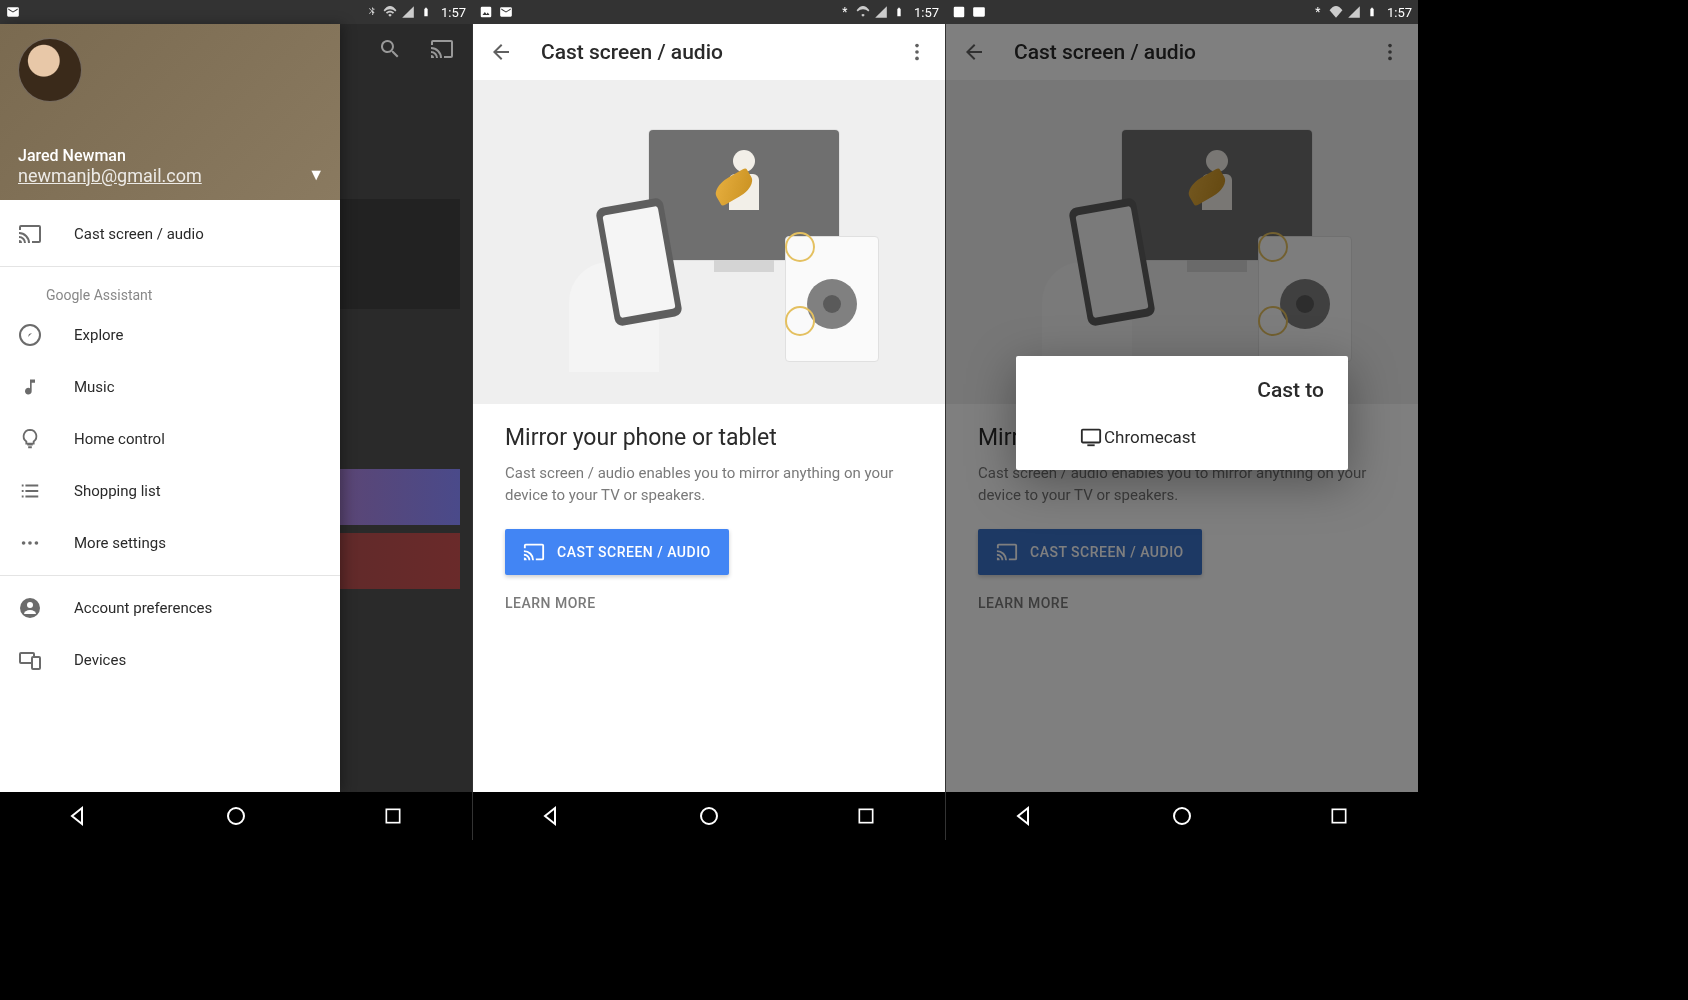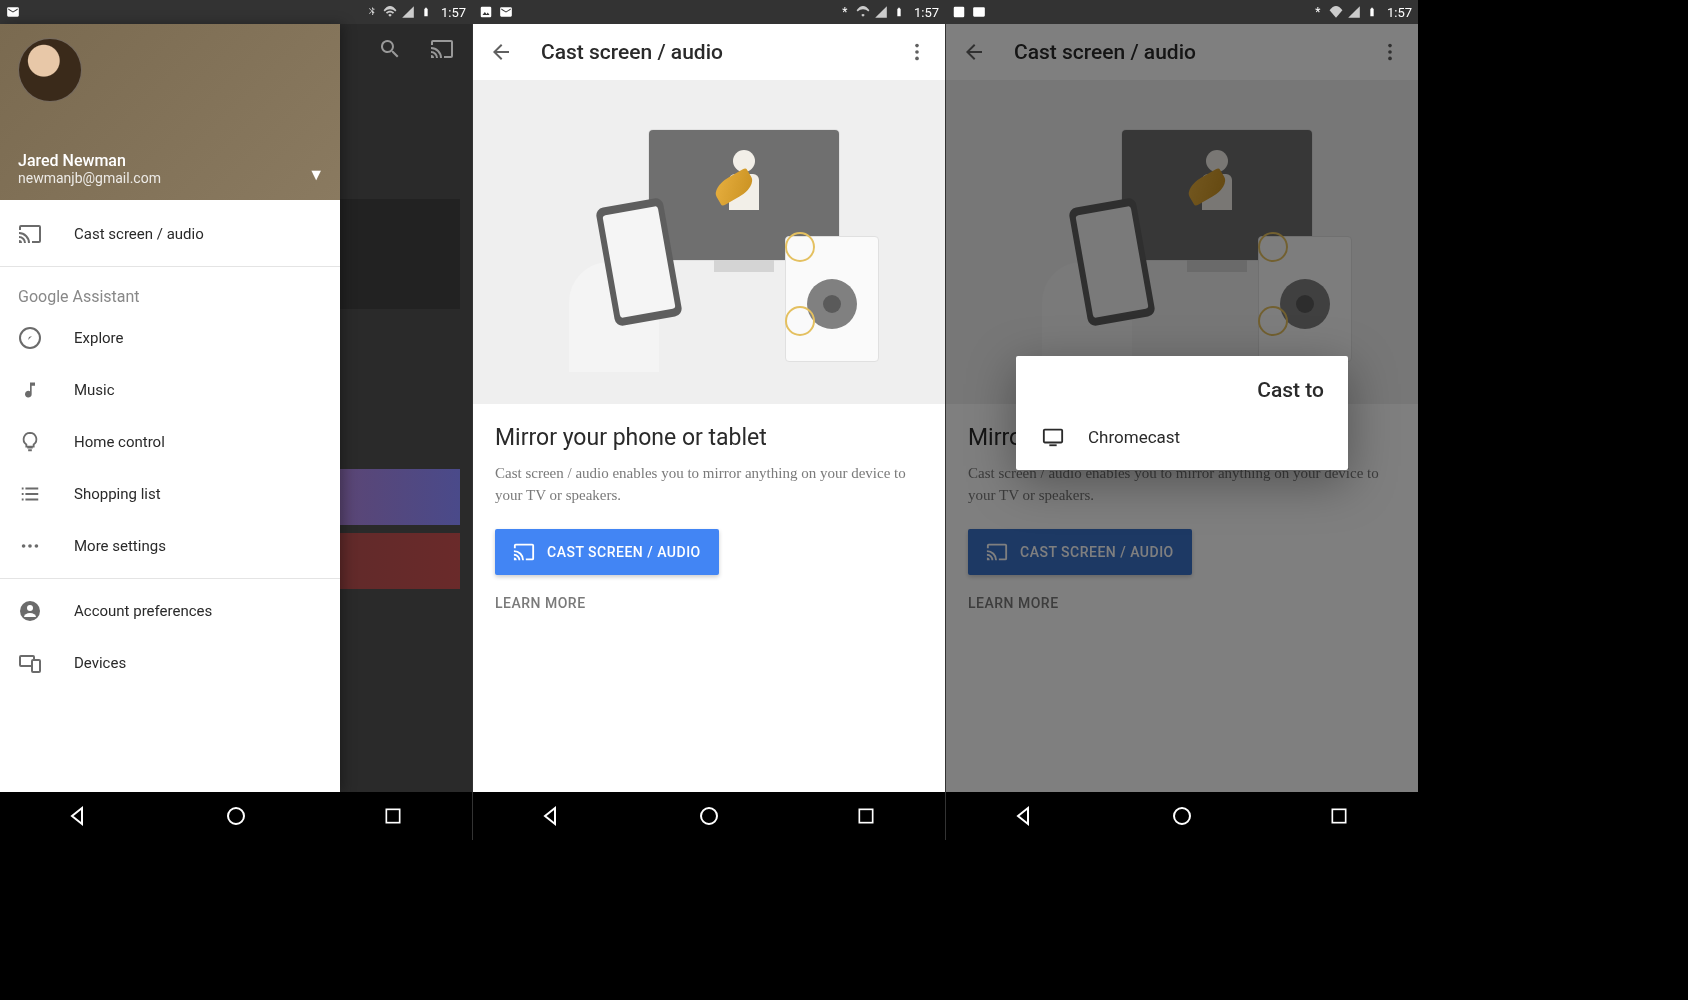--- a/index.html
+++ b/index.html
@@ -27,27 +27,27 @@
 .s1-card-txt { color:#4a90d9; font-size:14px; font-weight:500; letter-spacing:0.5px; }
 .s1-thumb { background:#222; margin:12px; height:110px; }
 .s1-thumb-title { padding:8px 14px 2px; color:#ddd; font-size:14px; }
 .s1-thumb-sub { padding:0 14px; color:#888; font-size:12px; }
 .s1-inst { margin:12px; padding:14px; color:#4a90d9; font-size:14px; font-weight:500; letter-spacing:0.5px; }
 
 .drawer { position:absolute; top:24px; bottom:48px; left:0; width:340px; background:#fff; box-shadow:4px 0 12px rgba(0,0,0,0.3); display:flex; flex-direction:column; z-index:5; }
 .drawer-header { height:176px; background:linear-gradient(135deg,#7a6a50,#8a7a60); position:relative; overflow:hidden; color:#fff; padding:14px 18px; display:flex; flex-direction:column; }
 .avatar { width:64px; height:64px; border-radius:50%; background:#3a2a1a; border:1px solid rgba(255,255,255,0.3); background-image:radial-gradient(circle at 40% 35%,#e8c8a8 0%,#e8c8a8 28%,#3a2a1a 30%); }
 .drawer-name { margin-top:auto; font-size:16px; font-weight:500; }
-.drawer-email { font-size:14px; color:rgba(255,255,255,0.85); }
+.drawer-email { font-size:18px; color:rgba(255,255,255,0.85);text-decoration:underline; }
 .drawer-chev { position:absolute; right:16px; bottom:16px; color:#fff; }
 .drawer-list { flex:1; overflow-y:auto; padding-top:8px; }
 .d-item { display:flex; align-items:center; height:52px; padding:0 18px; gap:32px; cursor:pointer; }
 .d-ic { width:24px; height:24px; color:#6b6b6b; display:flex; align-items:center; justify-content:center; }
 .d-label { font-size:15px; color:#2a2a2a; }
-.d-section { padding:14px 18px 6px; font-size:16px; color:#888; }
+.d-section { padding:14px 18px 6px; font-size:14px; color:#888;margin-left:28px; }
 .d-div { height:1px; background:#e4e4e4; margin:6px 0; }
 
 
 .appbar { height:56px; display:flex; align-items:center; padding:0 16px; background:#fff; }
 .appbar-ic { width:24px; height:24px; color:#606060; margin-right:28px; display:flex; align-items:center; justify-content:center; cursor:pointer; }
 .appbar-title { font-size:21px; font-weight:500; color:#2a2a2a; }
 .appbar-menu { margin-left:auto; width:24px; height:24px; color:#606060; display:flex; align-items:center; justify-content:center; cursor:pointer; }
 
 .illus-wrap { background:#efefef; height:324px; display:flex; align-items:center; justify-content:center; overflow:hidden; }
 .illus { position:relative; width:360px; height:260px; }
@@ -61,32 +61,32 @@
 .hand { position:absolute; bottom:0; left:0; width:90px; height:110px; background:#f4f4f4; border-radius:40px 40px 0 0; }
 .phone { position:absolute; top:10px; left:36px; width:68px; height:120px; background:#5e5e5e; border-radius:8px; transform:rotate(-10deg); }
 .phone-sc { position:absolute; inset:8px 6px; background:#f5f5f5; border-radius:3px; }
 .speaker { position:absolute; right:10px; bottom:10px; width:94px; height:126px; background:#fafafa; border:1px solid #e0e0e0; border-radius:4px; }
 .speaker-cone { position:absolute; left:50%; top:50%; transform:translate(-50%,-40%); width:50px; height:50px; background:#808080; border-radius:50%; }
 .speaker-cone:after { content:""; position:absolute; inset:16px; background:#5a5a5a; border-radius:50%; }
 .ring { position:absolute; border:2px solid #e4c060; border-radius:50%; }
 .ring.r1 { width:30px; height:30px; right:74px; bottom:36px; }
 .ring.r2 { width:30px; height:30px; right:74px; bottom:110px; }
 
-.content { padding:20px 22px; }
+.content { padding:20px 32px; }
 .content h1 { font-size:23px; font-weight:400; color:#2a2a2a; margin-bottom:12px; }
-.content p { font-size:15px; color:#7a7a7a; line-height:1.45; margin-bottom:22px;font-family:Liberation Serif, serif; }
+.content p { font-size:15px; color:#7a7a7a; line-height:1.45; margin-bottom:22px; }
 .cast-btn { display:inline-flex; align-items:center; gap:12px; background:#4285f4; color:#fff; padding:12px 18px; border-radius:2px; font-size:14px; font-weight:500; letter-spacing:0.5px; cursor:pointer; box-shadow:0 2px 4px rgba(0,0,0,0.2); }
 .cast-btn .c-ic { width:22px; height:22px; }
 .learn { margin-top:20px; font-size:14px; font-weight:500; color:#7a7a7a; letter-spacing:0.5px; cursor:pointer; }
 
 
 .overlay { position:absolute; inset:24px 0 48px 0; background:rgba(0,0,0,0.5); z-index:8; }
 .dialog { position:absolute; z-index:9; top:356px; left:70px; right:70px; background:#fff; border-radius:2px; box-shadow:0 12px 48px rgba(0,0,0,0.35); padding:22px 0 12px;text-align:right; }
 .dlg-title { font-size:21px; font-weight:500; color:#2a2a2a; padding:0 24px 14px; }
-.dlg-item { display:flex; align-items:center; gap:22px; padding:10px 24px; cursor:pointer; }
+.dlg-item { display:flex; align-items:center; padding:10px 24px; cursor:pointer;margin-left:38px; }
 .dlg-ic { width:26px; height:22px; color:#2a2a2a; }
 .dlg-label { font-size:17px; color:#2a2a2a; }
 
 svg { display:block; }
 </style>
 </head>
 <body>
 
 <div class="screens">
 

